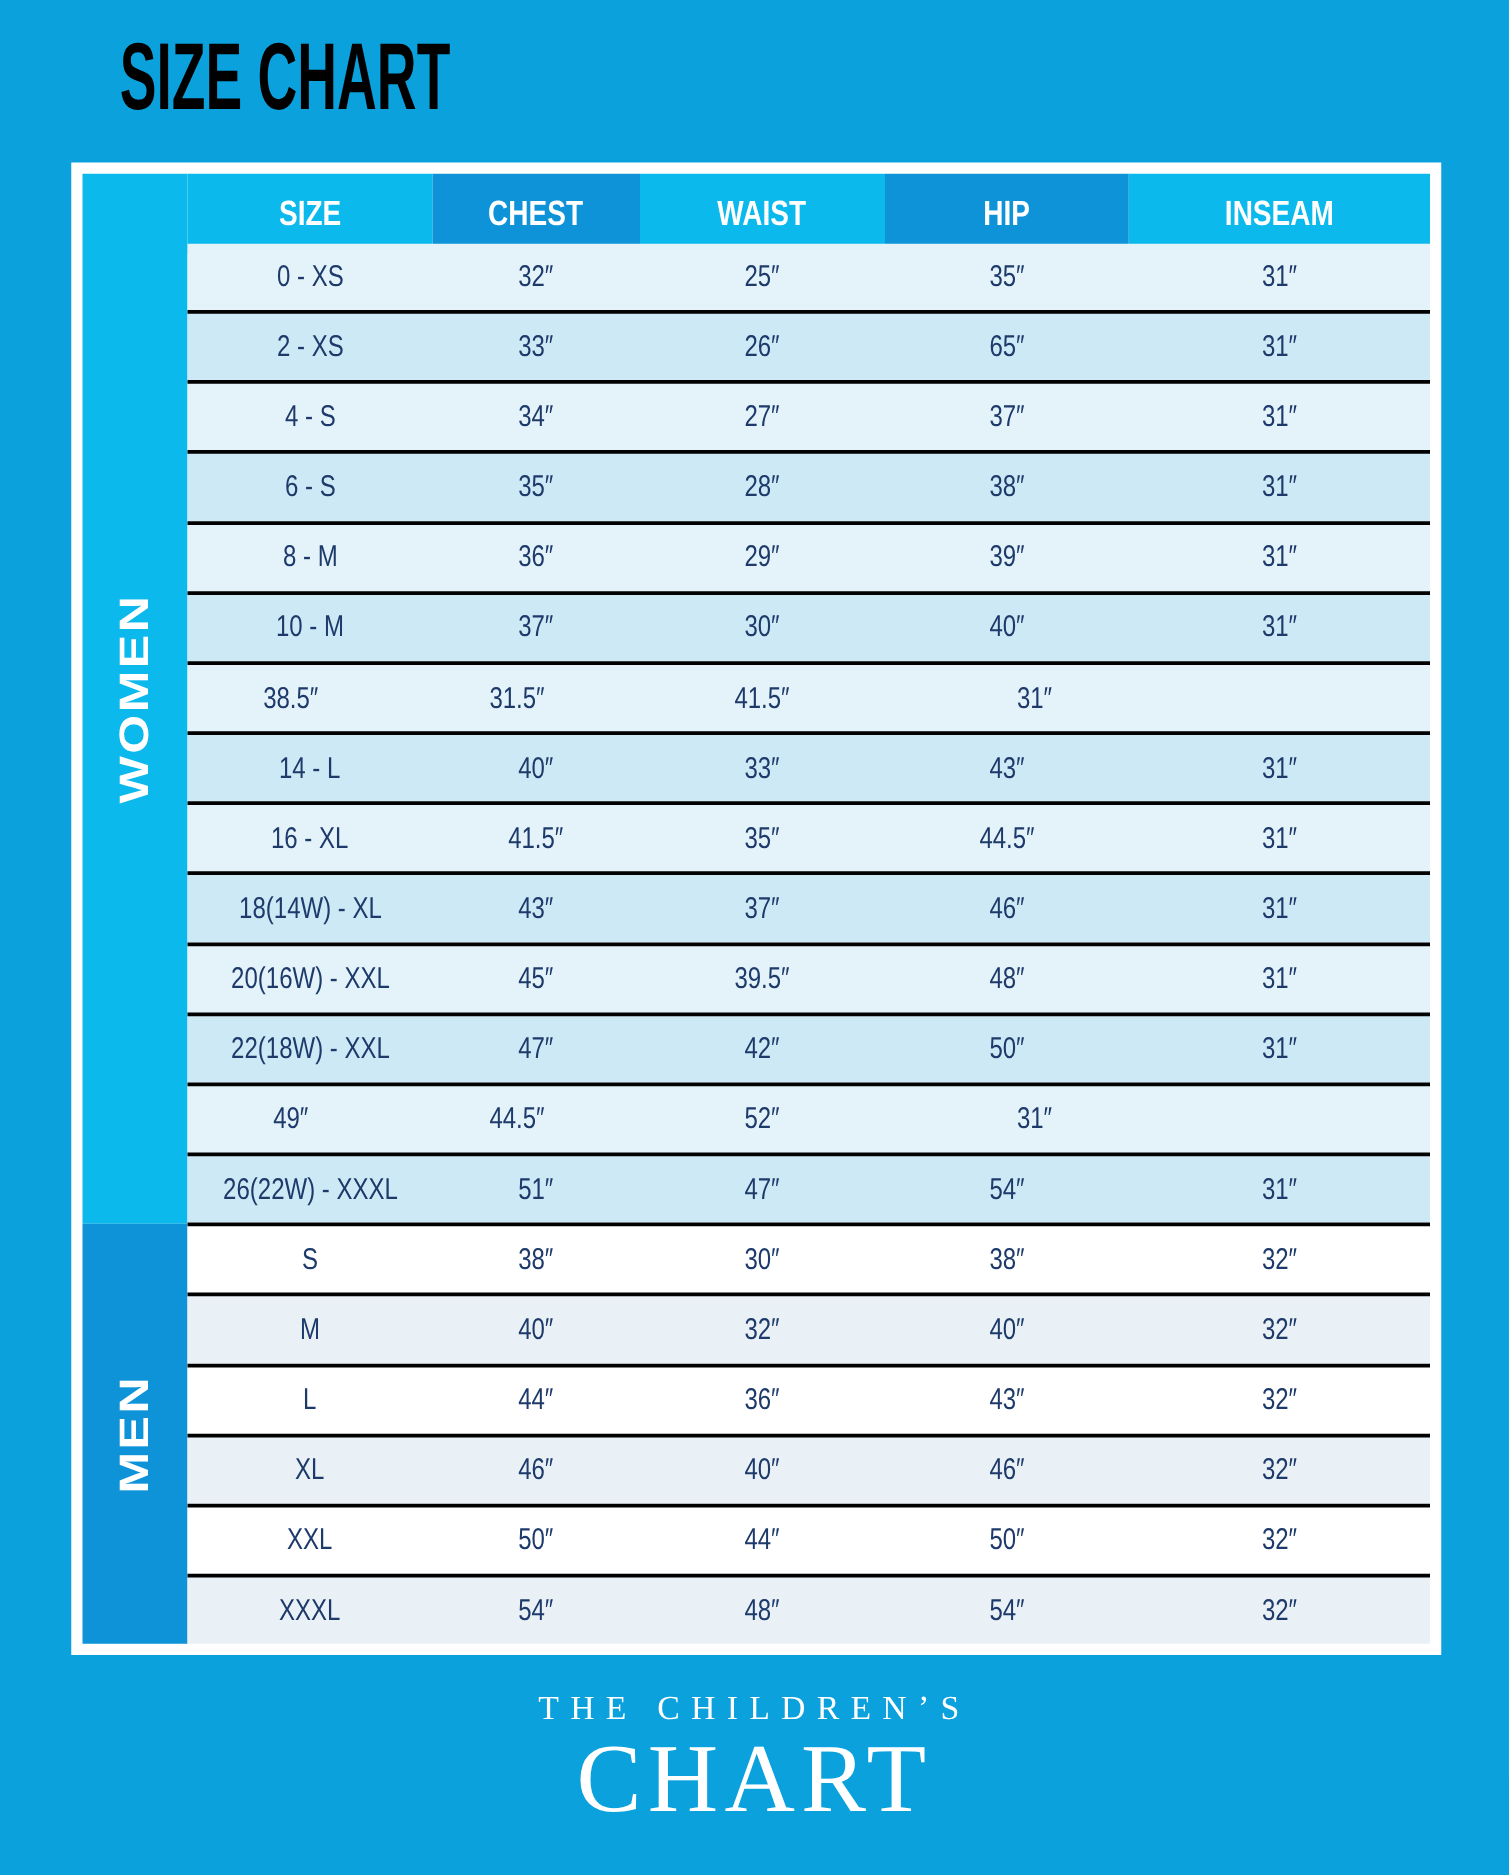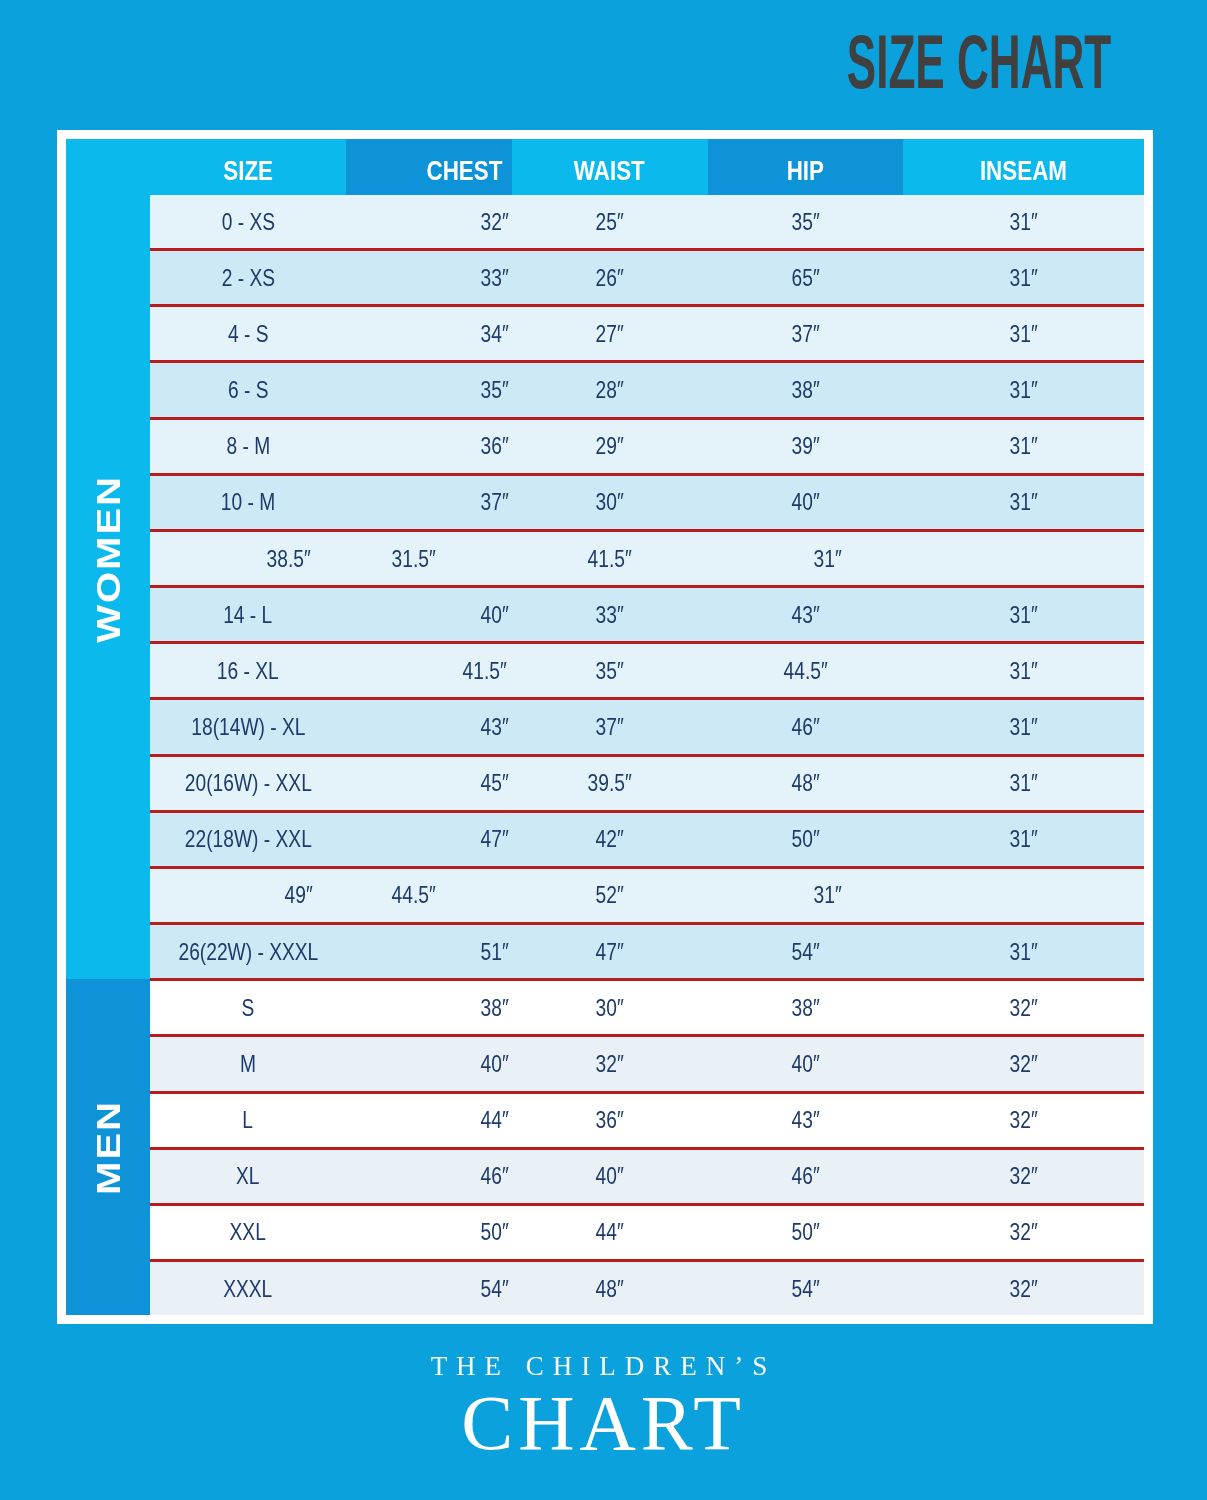--- a/index.html
+++ b/index.html
@@ -15,22 +15,22 @@
     overflow: hidden;
     font-family: "Liberation Sans", sans-serif;
     margin: 0 auto;
   }
   
   .page-title {
     position: absolute;
     top: 24px;
     left: 0;
     right: 0;
-    text-align: right;
-    color: #404040;
+    text-align: left;
+    color: #000000;
     font-size: 76px;
     font-weight: bold;
     line-height: 1.0;
     margin: 0;
   }
   .page-title > span {
     display: inline-block;
     transform: scaleX(0.58);
     transform-origin: center;
     white-space: nowrap;
@@ -95,38 +95,38 @@
   .hcell.light { background: #0CB9EC; }
   .hcell.dark  { background: #0E93D8; }
   
   .rows {
     position: absolute;
     left: 84px; top: 56px; right: 0; bottom: 0;
     display: flex;
     flex-direction: column;
   }
   .row { flex: 1 1 0; display: flex; min-height: 0; }
-  .row + .row { border-top: 3px solid #b91c1c; }
+  .row + .row { border-top: 3px solid #000000; }
   .row.women.a { background: #E4F3FA; }
   .row.women.b { background: #CDE9F5; }
   .row.men.a   { background: #FFFFFF; }
   .row.men.b   { background: #E9F1F7; }
   .cell {
     display: flex; align-items: center; justify-content: center;
     color: #1D3A6B;
     font-size: 24px;
   }
   .cell > span {
     display: inline-block;
     transform: scaleX(0.8);
     white-space: nowrap;
   }
   
   .c1 { width: 19.7%; }
-  .c2 { width: 16.7%; justify-content: flex-end; }
+  .c2 { width: 16.7%; }
   .c3 { width: 19.7%; }
   .c4 { width: 19.7%; }
   .c5 { width: 24.2%; }
   
   .footer {
     position: absolute;
     left: 0; right: 0;
     top: 1352px;
     text-align: center;
     color: #FFFFFF;

